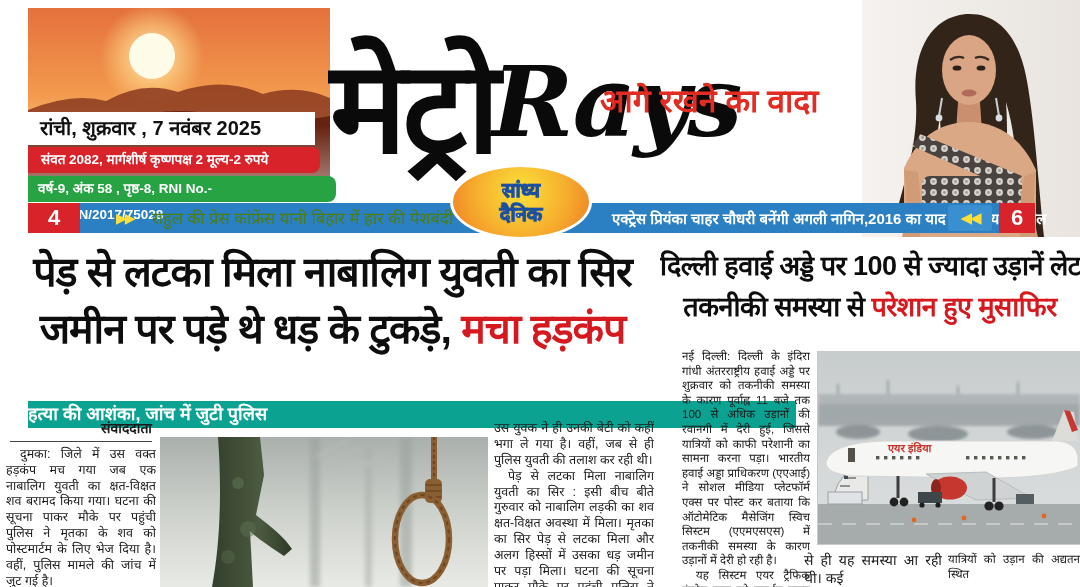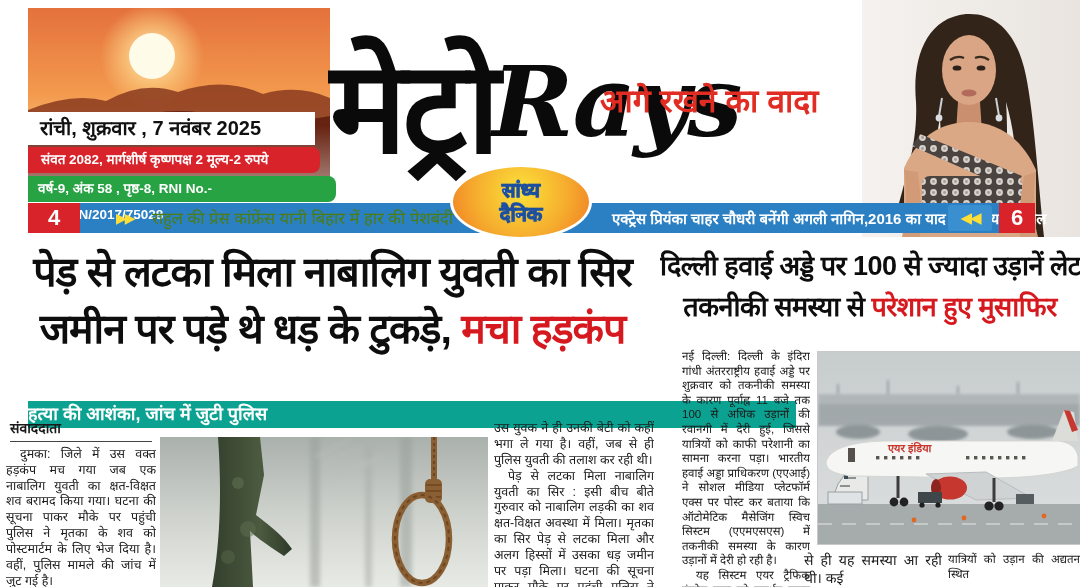--- a/index.html
+++ b/index.html
@@ -51,21 +51,21 @@
   .lead-head .l1,.lead-head .l2{font-weight:800;font-size:41px;line-height:1.38;
         letter-spacing:-1px;white-space:nowrap;color:#0d0d0d;}
   .red{color:#d6191e;}
   .kicker{left:28px;top:385px;width:768px;height:27px;background:#0ba291;color:#fff;
           font-weight:700;font-size:18px;line-height:27px;text-align:left;
           white-space:nowrap;overflow:hidden;margin-top:16px;}
   .col{overflow:hidden;font-size:12.5px;line-height:1.27;text-align:justify;color:#1a1a1a;}
   .col p{margin:0;text-indent:14px;}
   .col p.noindent{text-indent:0;}
   .col1{left:6px;top:420px;width:150px;height:167px;}
-  .byline{font-weight:800;font-size:14px;text-align:left;border-bottom:1px solid #444;
+  .byline{font-weight:800;font-size:14px;text-align:right;border-bottom:1px solid #444;
           padding-bottom:3px;margin:0 4px 5px 4px;text-indent:0;}
   .noosephoto{left:160px;top:437px;width:328px;height:150px;overflow:hidden;}
   .col2{left:494px;top:421px;width:160px;height:166px;}
 
   
   .air-head{left:660px;top:246px;width:420px;text-align:center;overflow:hidden;}
   .air-head .l1,.air-head .l2{font-weight:800;font-size:27px;line-height:1.5;
         white-space:nowrap;color:#0d0d0d;letter-spacing:-0.5px;}
   .aircol{left:682px;top:349px;width:128px;height:238px;font-size:11.5px;}
   .planephoto{left:818px;top:352px;width:316px;height:192px;overflow:hidden;

